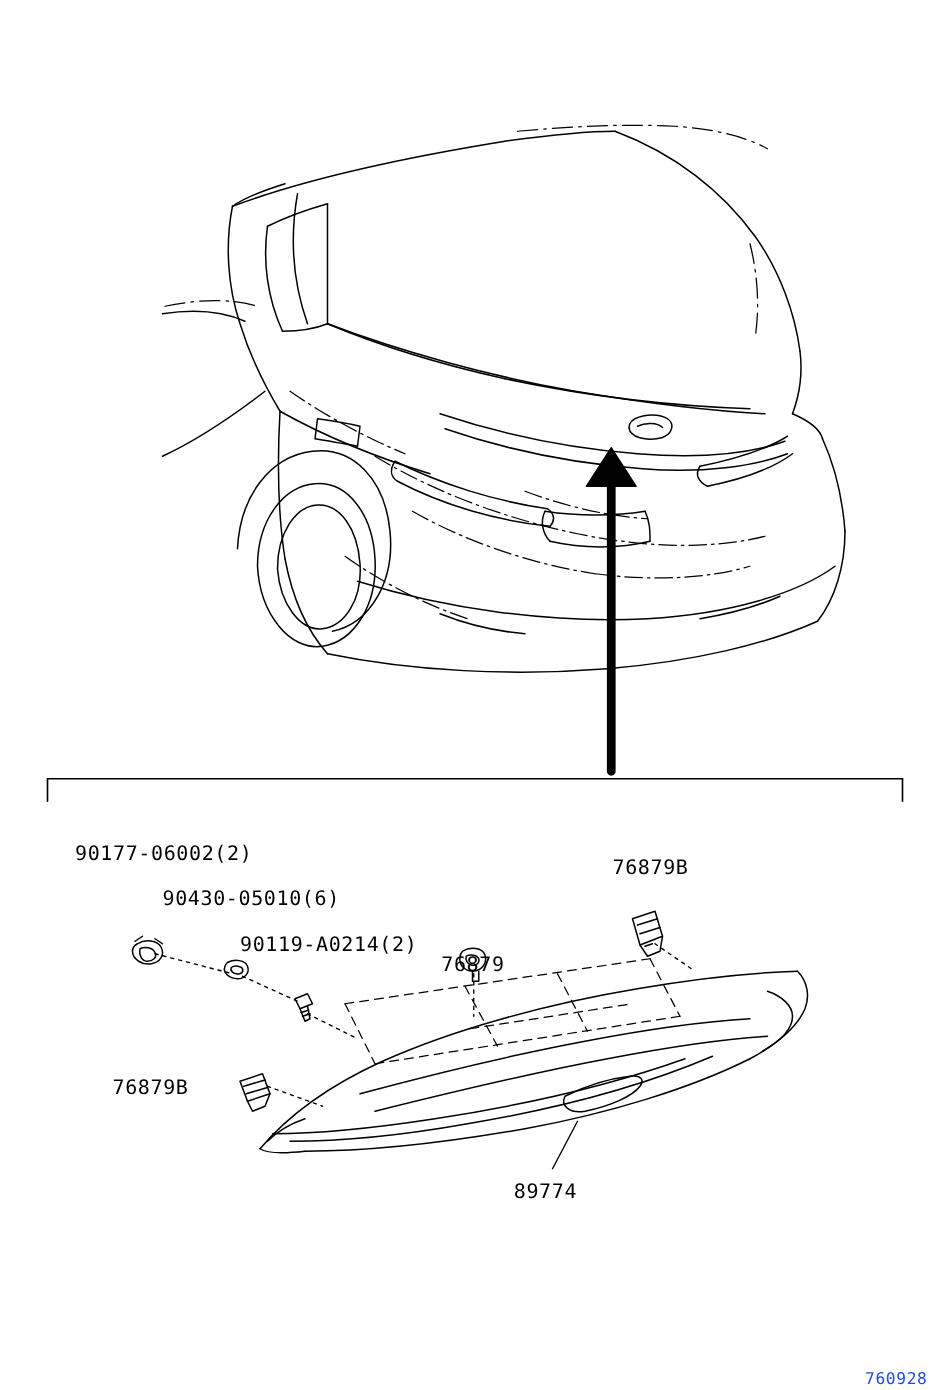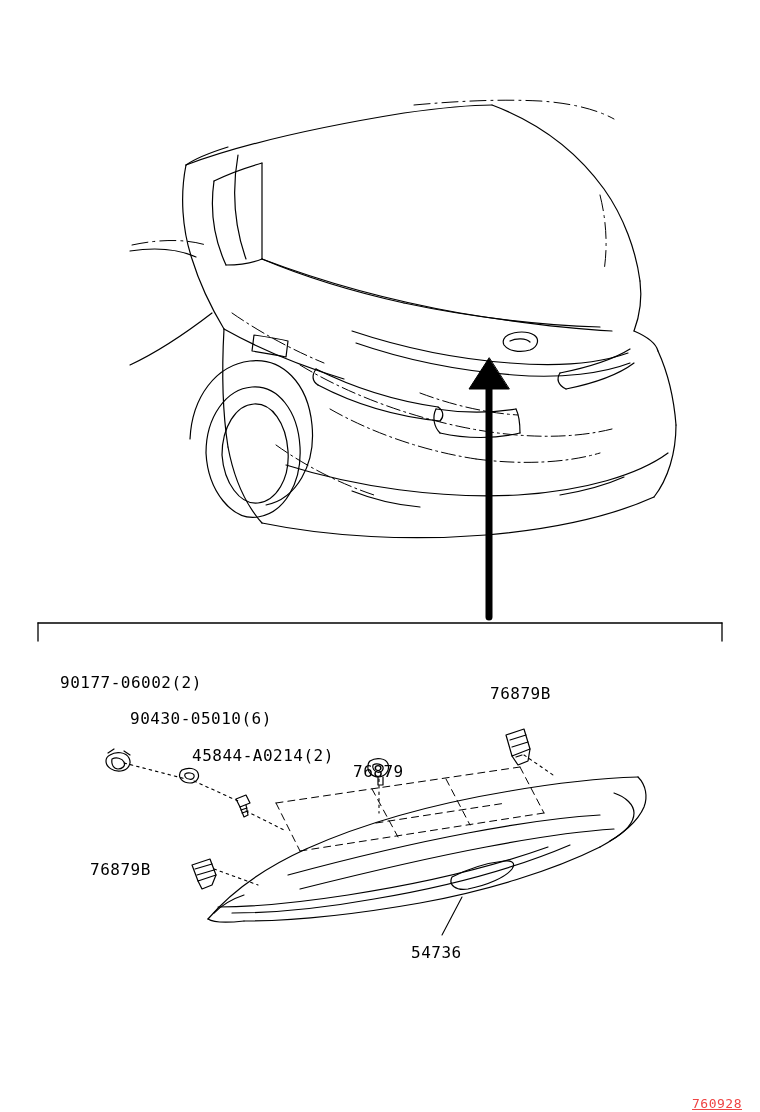--- a/index.html
+++ b/index.html
@@ -38,22 +38,21 @@
     color: #000000;
     line-height: 1;
   }
   .figure-no {
     position: absolute;
     right: 18px;
     bottom: 14px;
     font-family: "DejaVu Sans Mono", monospace;
     font-size: 13px;
     letter-spacing: 0.5px;
-    color: #ef4444;
-    text-decoration: underline;
+    color: #1d4ed8;
   }
 </style>
 </head>
 <body>
 
 <div id="sheet">
 
   <svg id="vector-layer" viewBox="0 0 760 1112" xmlns="http://www.w3.org/2000/svg">
     <g fill="none" stroke="#000000" stroke-width="1.2" stroke-linecap="round" stroke-linejoin="round">
 
@@ -233,21 +232,21 @@
         <path d="M198 868 L 202 876 L 212 872 L 216 862"></path>
         <path d="M195 856 L 212 851"></path>
         <path d="M197 862 L 214 857"></path>
       </g>
 
     </g>
   </svg>
 
   <div class="label" style="left:60px; top:662px;">90177-06002(2)</div>
   <div class="label" style="left:130px; top:698px;">90430-05010(6)</div>
-  <div class="label" style="left:192px; top:735px;">45844-A0214(2)</div>
+  <div class="label" style="left:192px; top:735px;">90119-A0214(2)</div>
   <div class="label" style="left:353px; top:751px;">76879</div>
   <div class="label" style="left:490px; top:673px;">76879B</div>
   <div class="label" style="left:90px; top:849px;">76879B</div>
-  <div class="label" style="left:411px; top:932px;">54736</div>
+  <div class="label" style="left:411px; top:932px;">89774</div>
 
   <div class="figure-no">760928</div>
 
 </div>
 
 </body></html>

